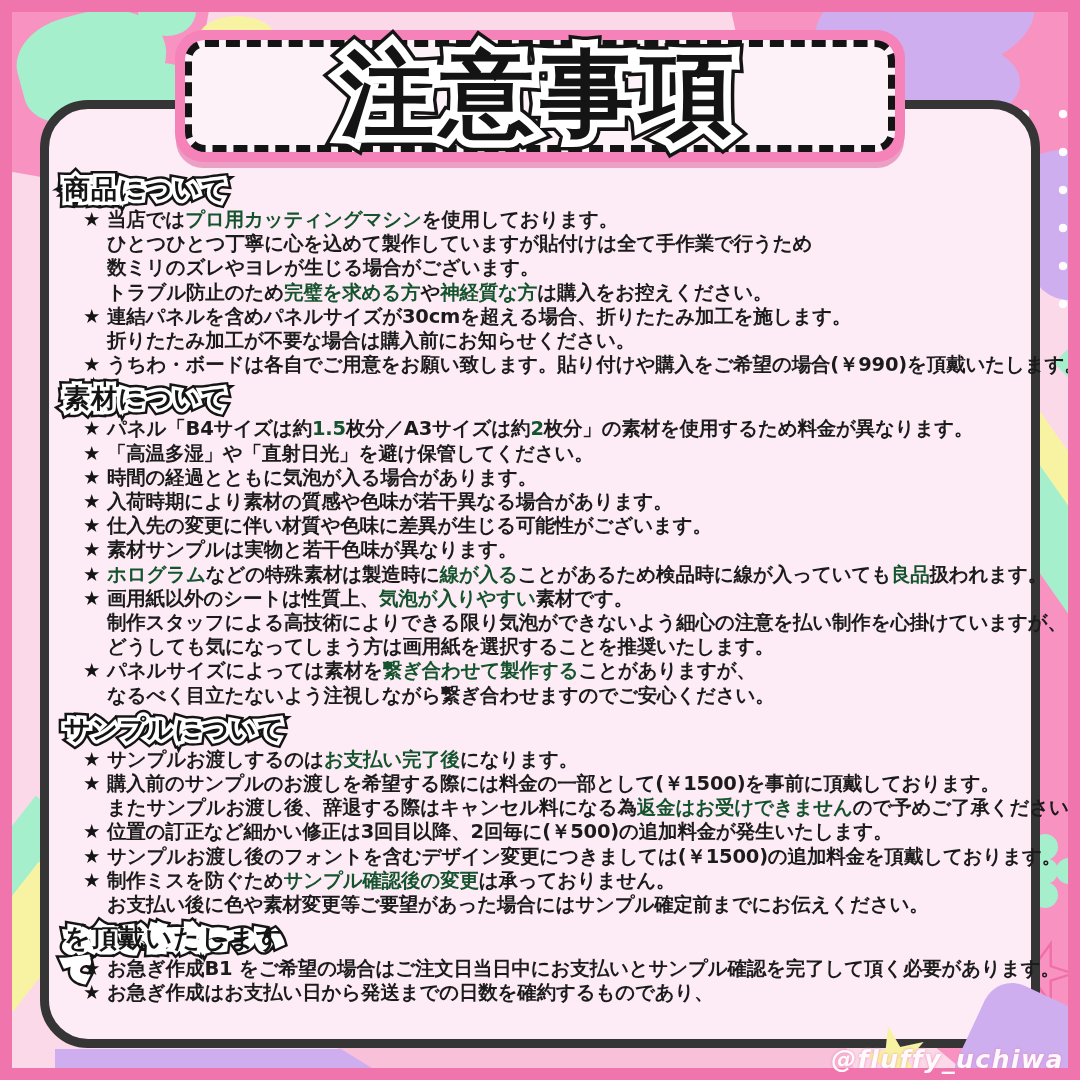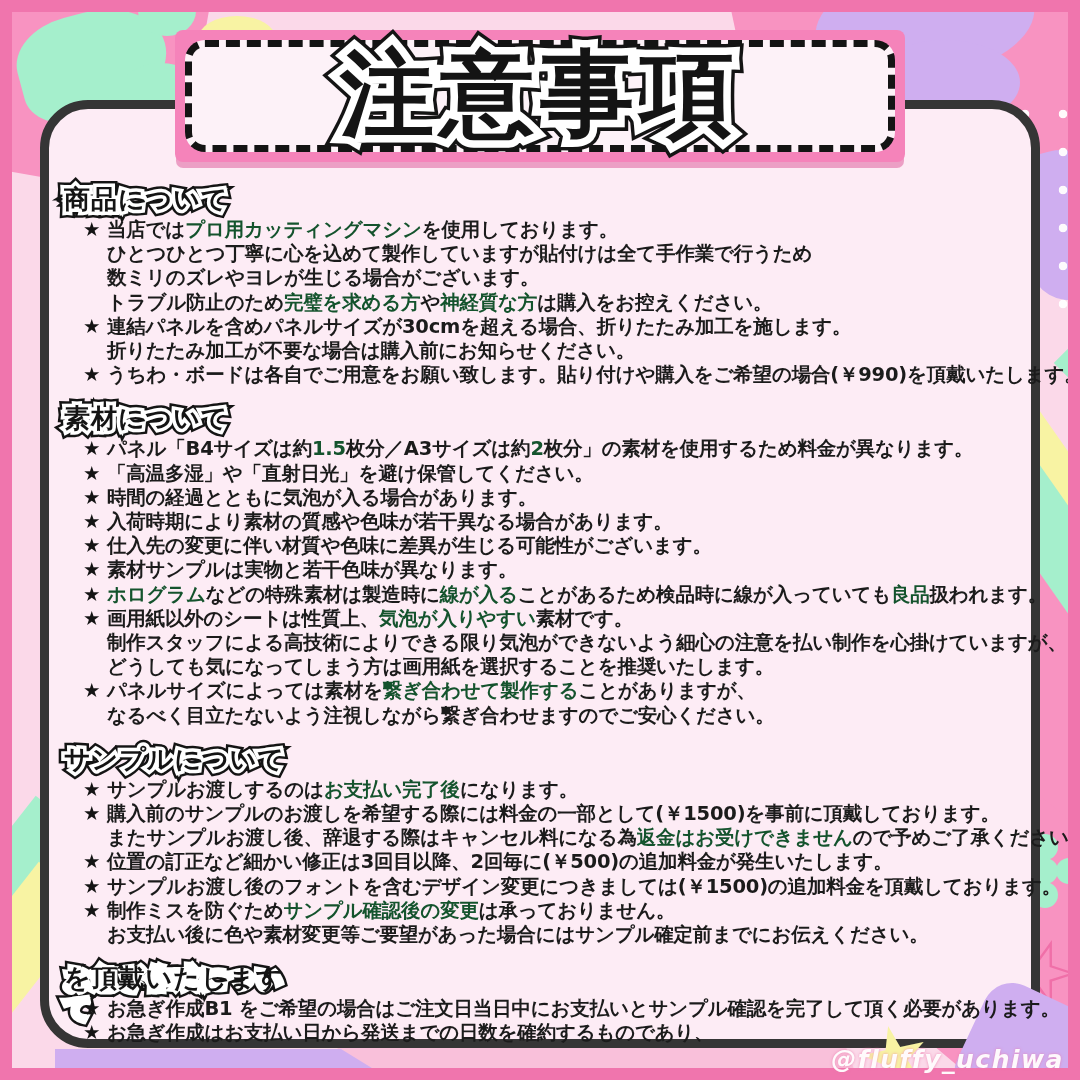--- a/index.html
+++ b/index.html
@@ -25,21 +25,21 @@
 
   
   .clover{width:26px;height:26px;border-radius:50%;background:#a5efcc;
     box-shadow:24px 0 0 #a5efcc,-24px 0 0 #a5efcc,0 24px 0 #a5efcc,0 -24px 0 #a5efcc;}
 
   
   #frame{inset:0;border:12px solid #f075ad;z-index:50;pointer-events:none;}
 
   
   #banner{left:175px;top:30px;width:730px;height:132px;background:#f583ba;
-    border-radius:8px;z-index:20;box-shadow:0 7px 0 -1px rgba(222,96,156,.55);}
+    border-radius:28px;z-index:20;box-shadow:0 7px 0 -1px rgba(222,96,156,.55);}
   #banner-inner{position:absolute;inset:10px;background:#fdf2f8;
     border:7px dashed #141414;border-radius:20px;
     display:flex;align-items:center;justify-content:center;}
   #title{
     font-size:94px;font-weight:bold;letter-spacing:6px;color:#141414;
     --s2:22px;--s1:15px;
     transform:translateY(-2px);
   }
 
   
@@ -48,21 +48,21 @@
     -webkit-text-stroke:var(--s2,12px) #141414;z-index:-2;}
   .outl::after{content:attr(data-text);position:absolute;left:0;top:0;width:100%;
     -webkit-text-stroke:var(--s1,7px) #ffffff;z-index:-1;}
 
   
   #panel{left:40px;top:100px;width:1000px;height:948px;background:#fdecf5;
     border:9px solid #353535;border-radius:48px;box-sizing:border-box;z-index:10;}
   #sections{position:absolute;left:52px;top:172px;width:985px;z-index:15;}
 
   .sec{margin-bottom:4px;}
-  .sec-head{font-size:26px;line-height:30px;margin:12px 0 4px 12px;
+  .sec-head{font-size:26px;line-height:30px;margin:2px 0 4px 12px;
     --s2:12px;--s1:7px;letter-spacing:1px;}
   .line{position:relative;padding-left:55px;font-size:19.5px;line-height:24.2px;
     font-weight:bold;color:#1b1b1b;letter-spacing:-0.2px;white-space:nowrap;}
   .line .star{position:absolute;left:31px;top:0;color:#141414;}
   .hl{color:#14532d;}
   .ul{text-decoration-thickness:2px;text-underline-offset:3px;}
 
   
   #watermark{right:16px;bottom:6px;z-index:60;color:rgba(255,255,255,.95);
     font-size:25px;font-style:italic;font-weight:bold;letter-spacing:1.5px;

